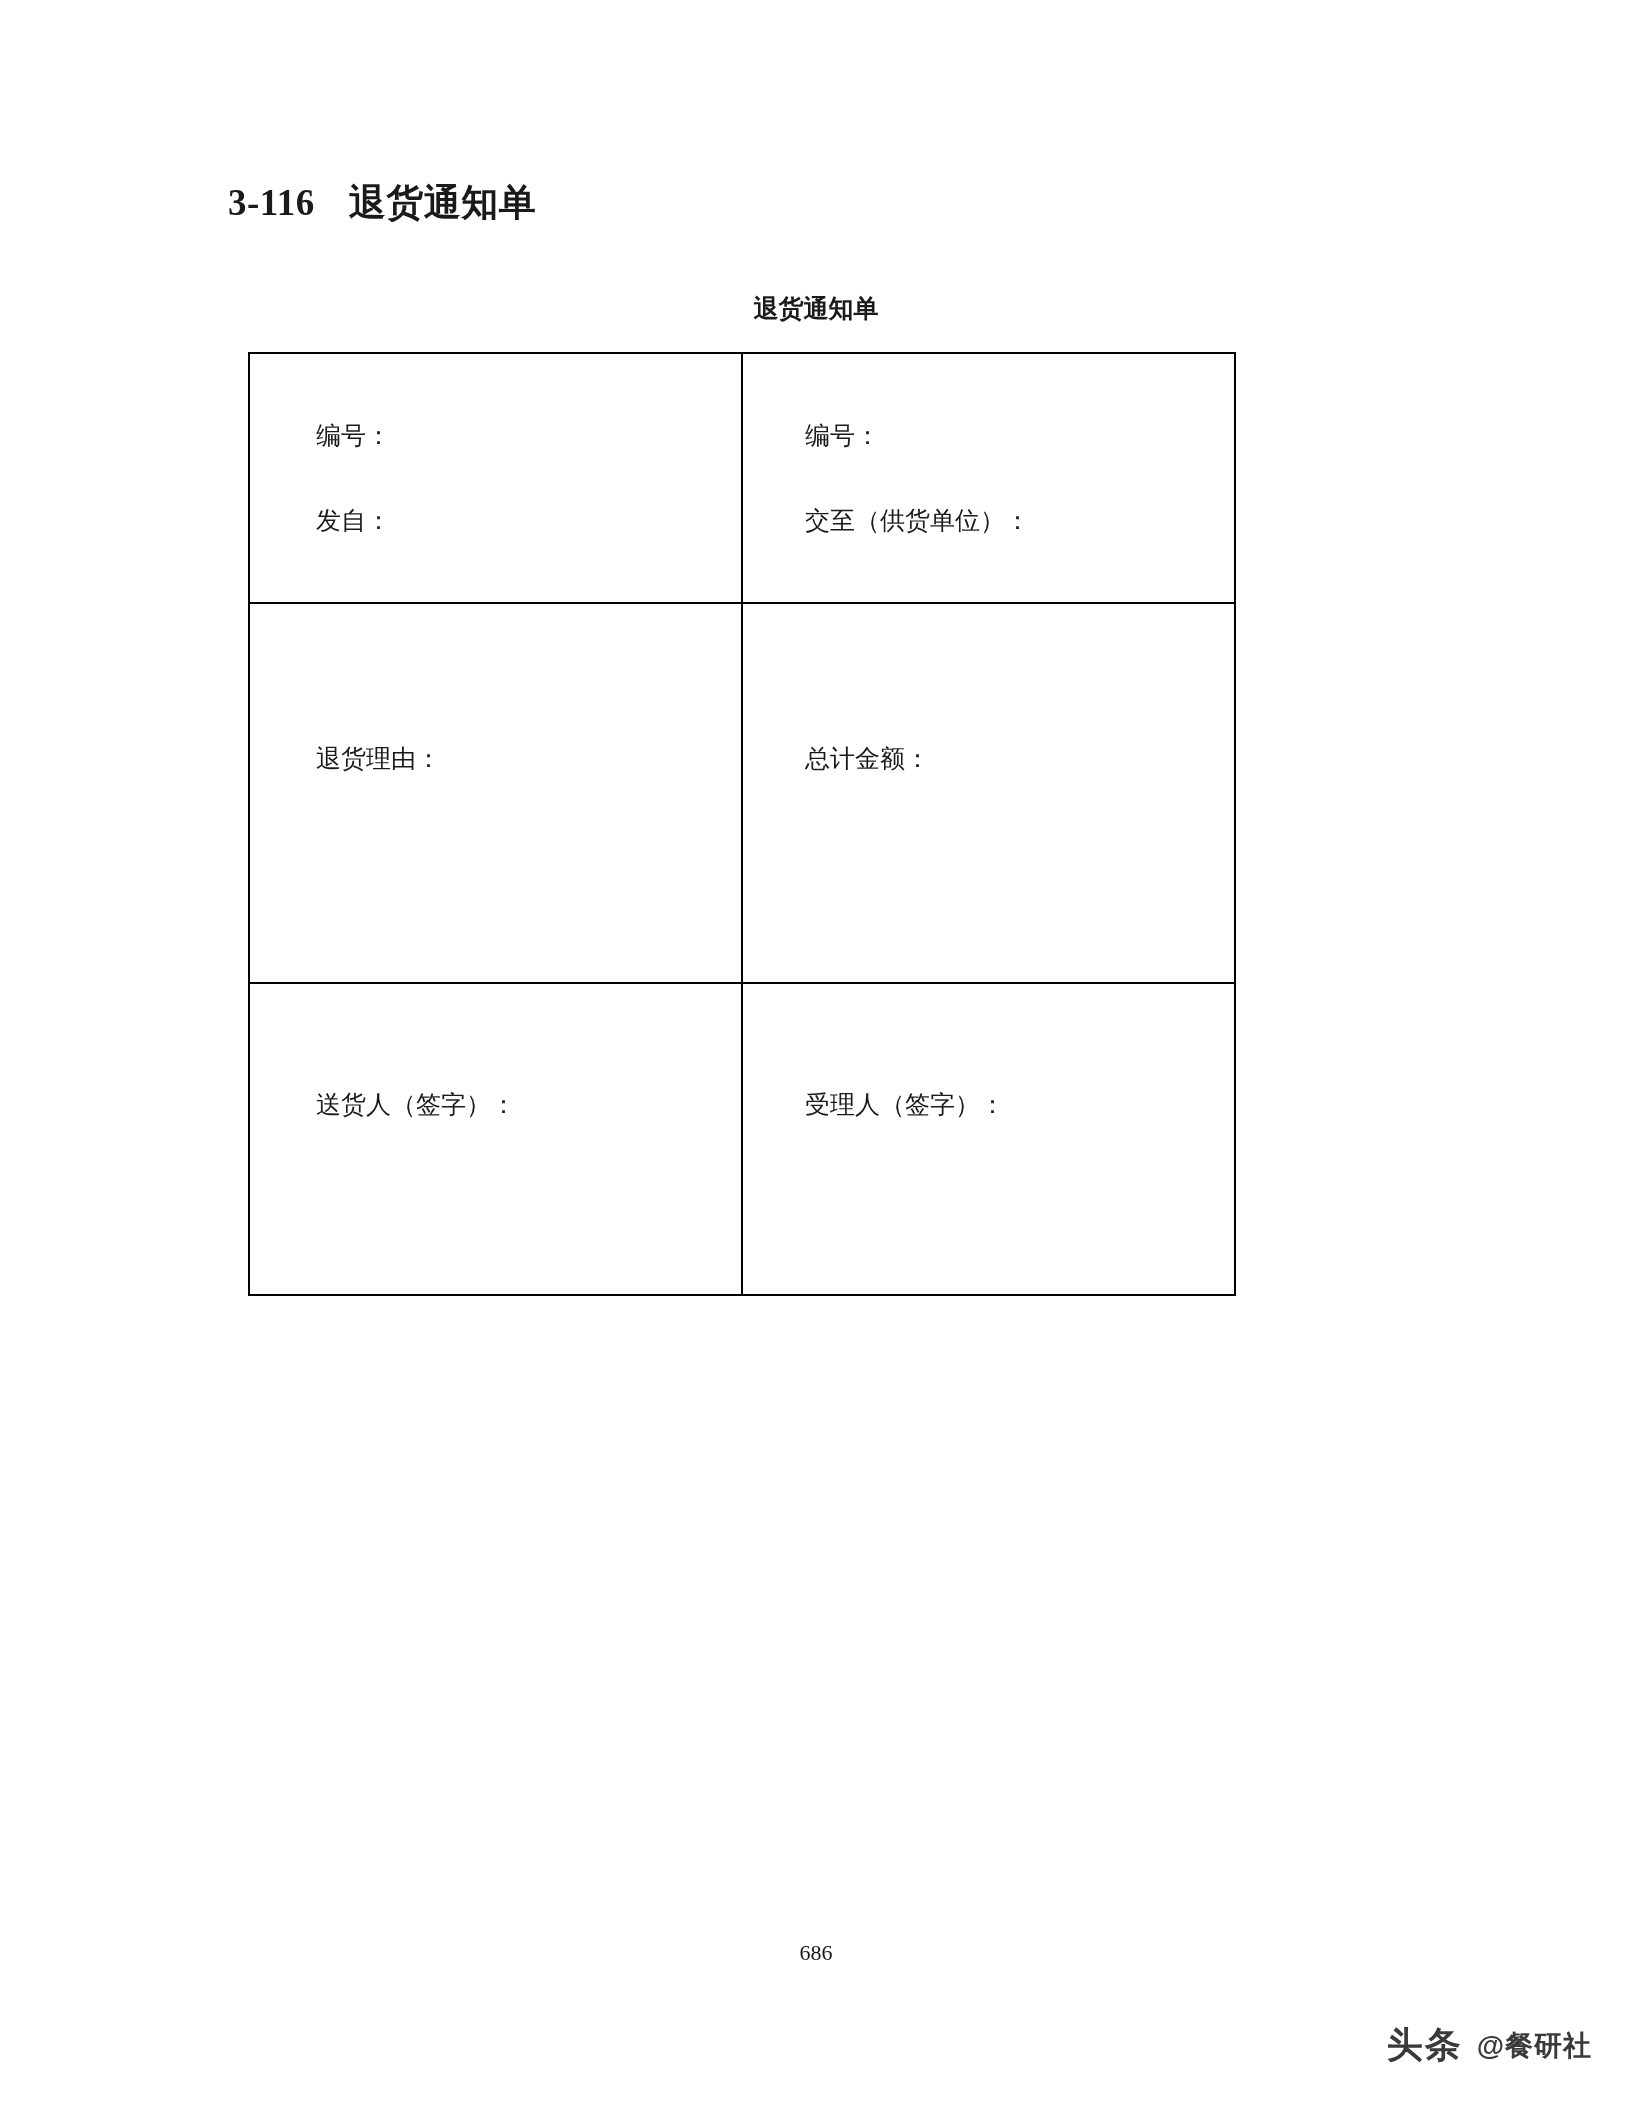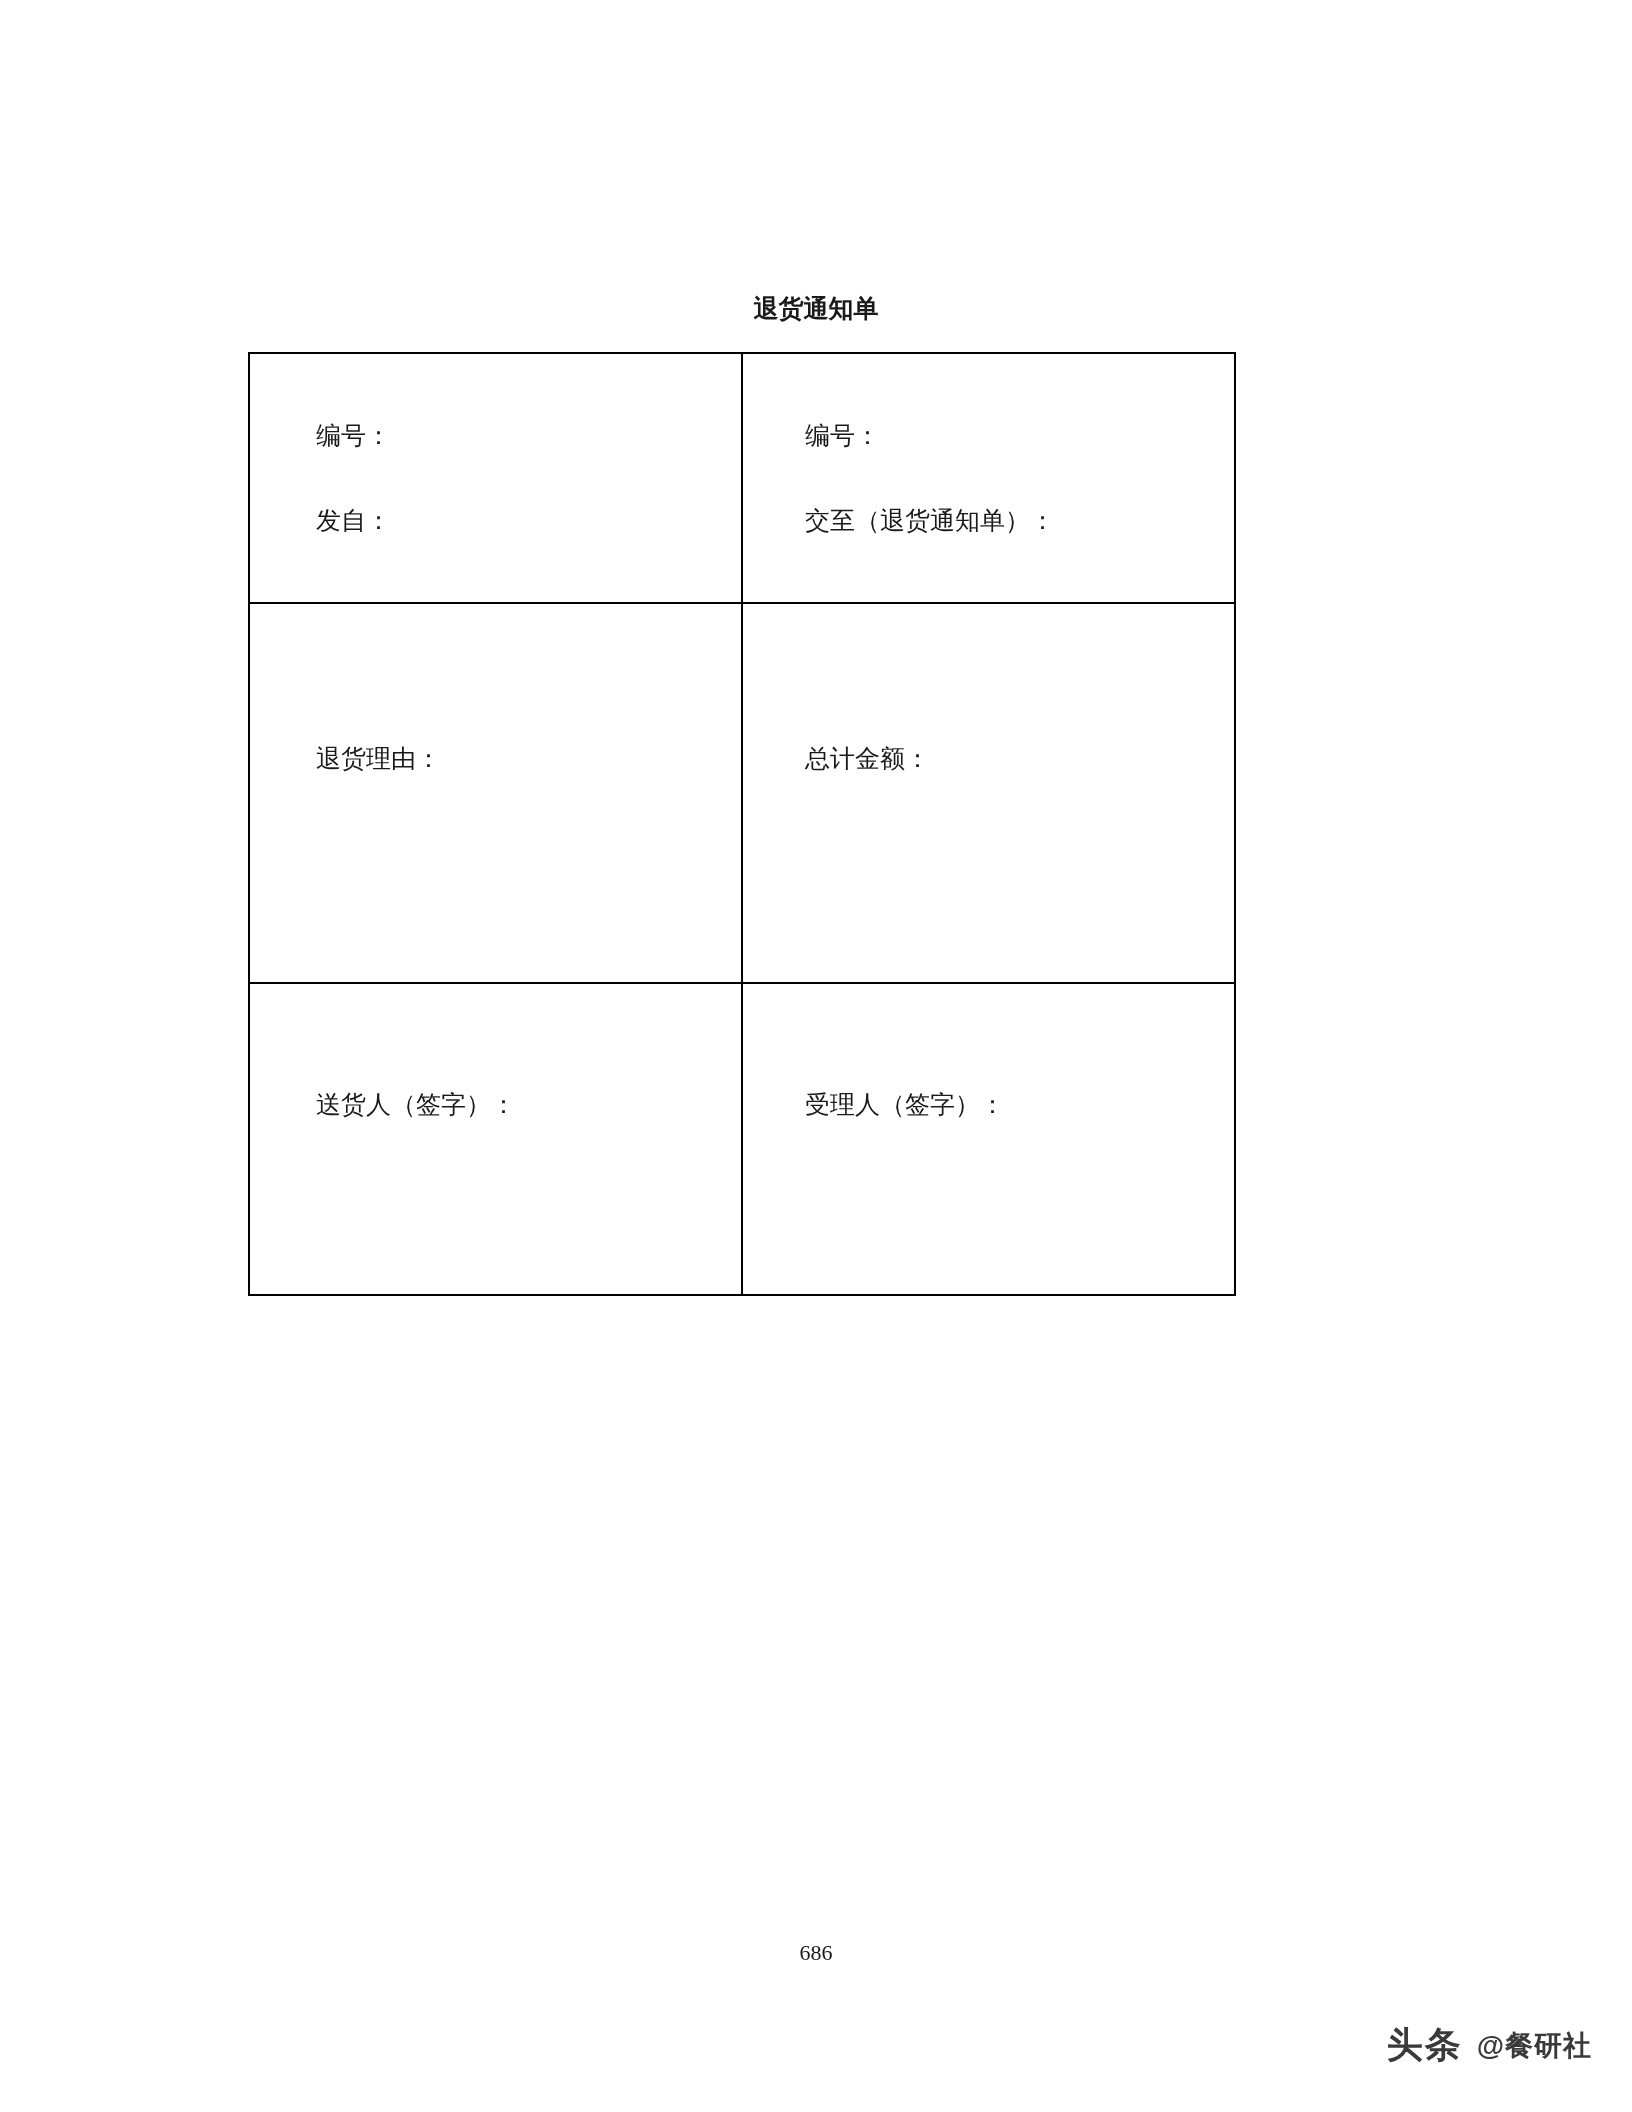--- a/index.html
+++ b/index.html
@@ -108,36 +108,39 @@
     font-size: 28px;
     font-weight: bold;
     letter-spacing: 1px;
   }
 </style>
 </head>
 <body>
 
 <div class="page">
 
+  <div class="doc-heading">
+    <span class="num">3-116</span><span>退货通知单</span>
+  </div>
 
   <div class="form-title">退货通知单</div>
 
   <table class="form-table">
     <tbody>
       <tr class="row-1">
         <td class="cell-left">
           <div class="cell-inner">
             <div class="field-line">编号：</div>
             <div class="field-line">发自：</div>
           </div>
         </td>
         <td class="cell-right">
           <div class="cell-inner">
             <div class="field-line">编号：</div>
-            <div class="field-line">交至（退货通知单）：</div>
+            <div class="field-line">交至（供货单位）：</div>
           </div>
         </td>
       </tr>
       <tr class="row-3">
         <td class="cell-left">
           <div class="cell-inner">
             <div class="field-line">退货理由：</div>
           </div>
         </td>
         <td class="cell-right">

